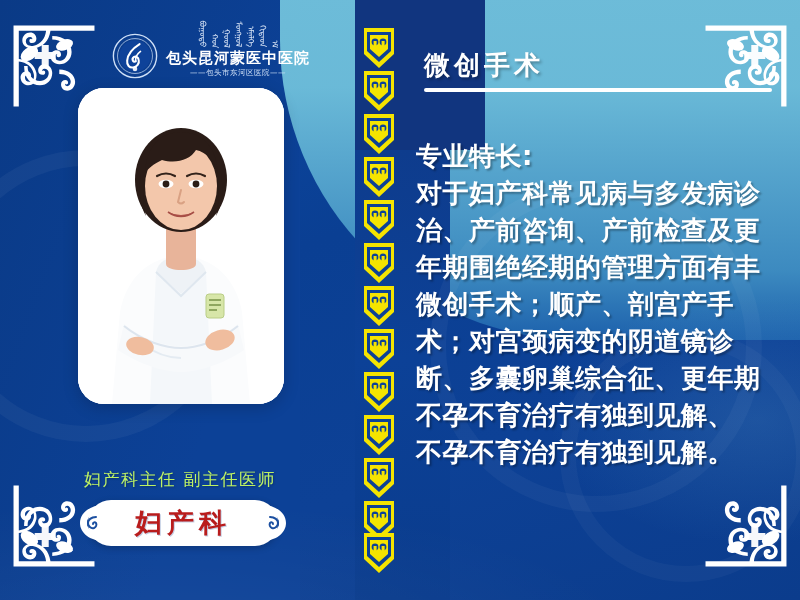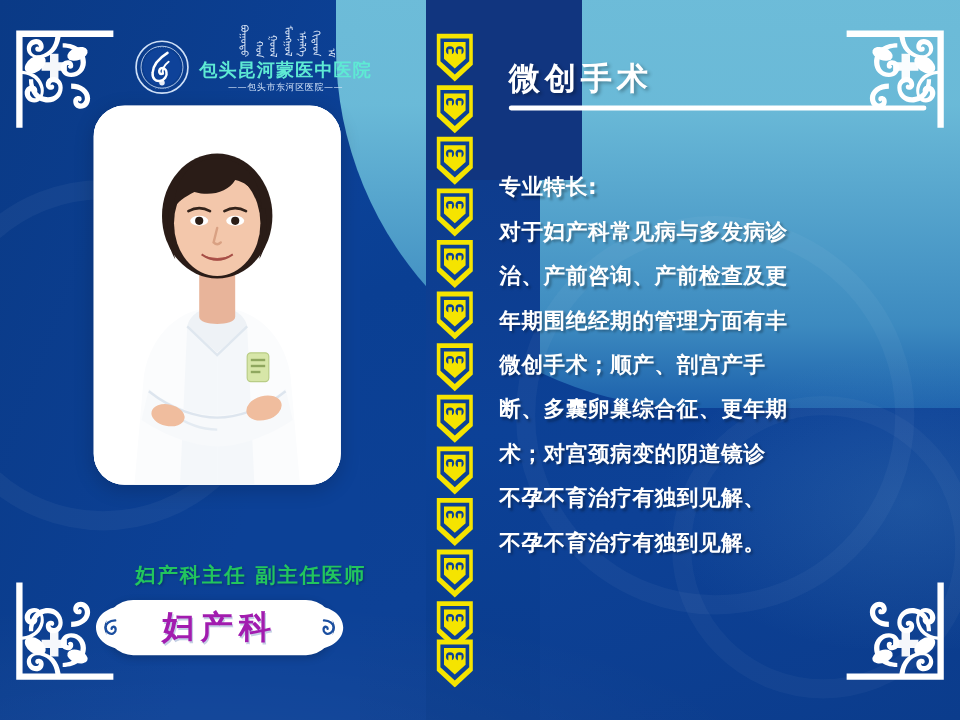--- a/index.html
+++ b/index.html
@@ -42,56 +42,56 @@
   .c-br{right:8px;bottom:30px;transform:scale(-1,-1);}
 
   
   .logo-row{position:absolute;left:112px;top:33px;display:flex;align-items:center;gap:8px;}
   .logo-mark{width:46px;height:46px;flex:0 0 46px;}
   .logo-text{display:flex;flex-direction:column;align-items:center;line-height:1;}
   .logo-mn{font-size:10px;color:#dce9fb;letter-spacing:2px;height:13px;
            display:flex;gap:3px;align-items:flex-end;}
   .logo-mn span{display:inline-block;writing-mode:vertical-rl;font-size:9px;
            transform:scale(.9);color:#e7f0fd;}
-  .logo-cn{font-size:15px;font-weight:bold;color:#5eead4;letter-spacing:1px;
+  .logo-cn{font-size:15px;font-weight:bold;color:#ffffff;letter-spacing:1px;
            margin-top:2px;white-space:nowrap;}
   .logo-sub{font-size:7.5px;color:#cfe0f7;letter-spacing:.5px;margin-top:3px;white-space:nowrap;}
 
   .photo-frame{position:absolute;left:78px;top:88px;width:206px;height:316px;
        background:#fff;border-radius:26px;overflow:hidden;
        box-shadow:0 4px 16px rgba(0,0,0,.18);}
   .photo-inner{position:absolute;inset:0;background:#fff;}
 
   .doc-name{position:absolute;left:0;top:412px;width:360px;text-align:center;
        font-size:42px;font-weight:bold;color:#fff;letter-spacing:5px;
        text-shadow:2px 2px 3px rgba(0,0,0,.28);}
   .doc-title{position:absolute;left:0;top:468px;width:360px;text-align:center;
-       font-size:17px;font-weight:bold;color:#22c55e;letter-spacing:1.5px;
-       text-shadow:1px 1px 2px rgba(0,0,0,.25);margin-left:29px;}
+       font-size:17px;font-weight:normal;color:#bef264;letter-spacing:1.5px;
+       text-shadow:1px 1px 2px rgba(0,0,0,.25);}
 
   .dept-badge{position:absolute;left:88px;top:500px;width:190px;height:46px;
        background:#fff;border-radius:23px;display:flex;align-items:center;
        justify-content:center;box-shadow:0 2px 7px rgba(0,0,0,.2);}
-  .dept-badge .txt{font-size:27px;font-weight:bold;color:#a21caf;letter-spacing:5px;
+  .dept-badge .txt{font-size:27px;font-weight:bold;color:#b91c1c;letter-spacing:5px;
        text-shadow:1px 1px 0 rgba(18,63,146,.25);}
   .badge-curl{position:absolute;top:50%;transform:translateY(-50%);width:30px;height:40px;}
   .badge-curl.l{left:-12px;}
   .badge-curl.r{right:-12px;transform:translateY(-50%) scaleX(-1);}
 
   
   .divider{position:absolute;left:362px;top:28px;width:34px;height:545px;}
 
   
   .head-title{position:absolute;left:424px;top:48px;font-size:26px;font-weight:bold;
        color:#fff;letter-spacing:4px;text-shadow:2px 2px 3px rgba(0,0,0,.3);}
   .head-rule{position:absolute;left:424px;top:88px;width:348px;height:4px;
        background:#ffffff;border-radius:2px;}
 
   .body-text{position:absolute;left:416px;top:138px;width:368px;
-       color:#ffffff;font-size:18px;font-weight:bold;line-height:37px;
+       color:#ffffff;font-size:26px;font-weight:bold;line-height:37px;
        letter-spacing:.5px;text-shadow:2px 2px 2px rgba(0,0,0,.30);}
   .body-text p{margin:0;}
 </style>
 </head>
 <body>
 
 <div id="poster">
 
   <div class="bg-base"></div>
   <div class="bg-deep-left"></div>
@@ -271,19 +271,19 @@
 
   <div class="head-title">微创手术</div>
   <div class="head-rule"></div>
 
   <div class="body-text">
     <p>专业特长:</p>
     <p>对于妇产科常见病与多发病诊</p>
     <p>治、产前咨询、产前检查及更</p>
     <p>年期围绝经期的管理方面有丰</p>
     <p>微创手术；顺产、剖宫产手</p>
+    <p>术；对宫颈病变的阴道镜诊</p>
     <p>断、多囊卵巢综合征、更年期</p>
-    <p>术；对宫颈病变的阴道镜诊</p>
     <p>不孕不育治疗有独到见解、</p>
     <p>不孕不育治疗有独到见解。</p>
   </div>
 
 </div>
 
 </body></html>

